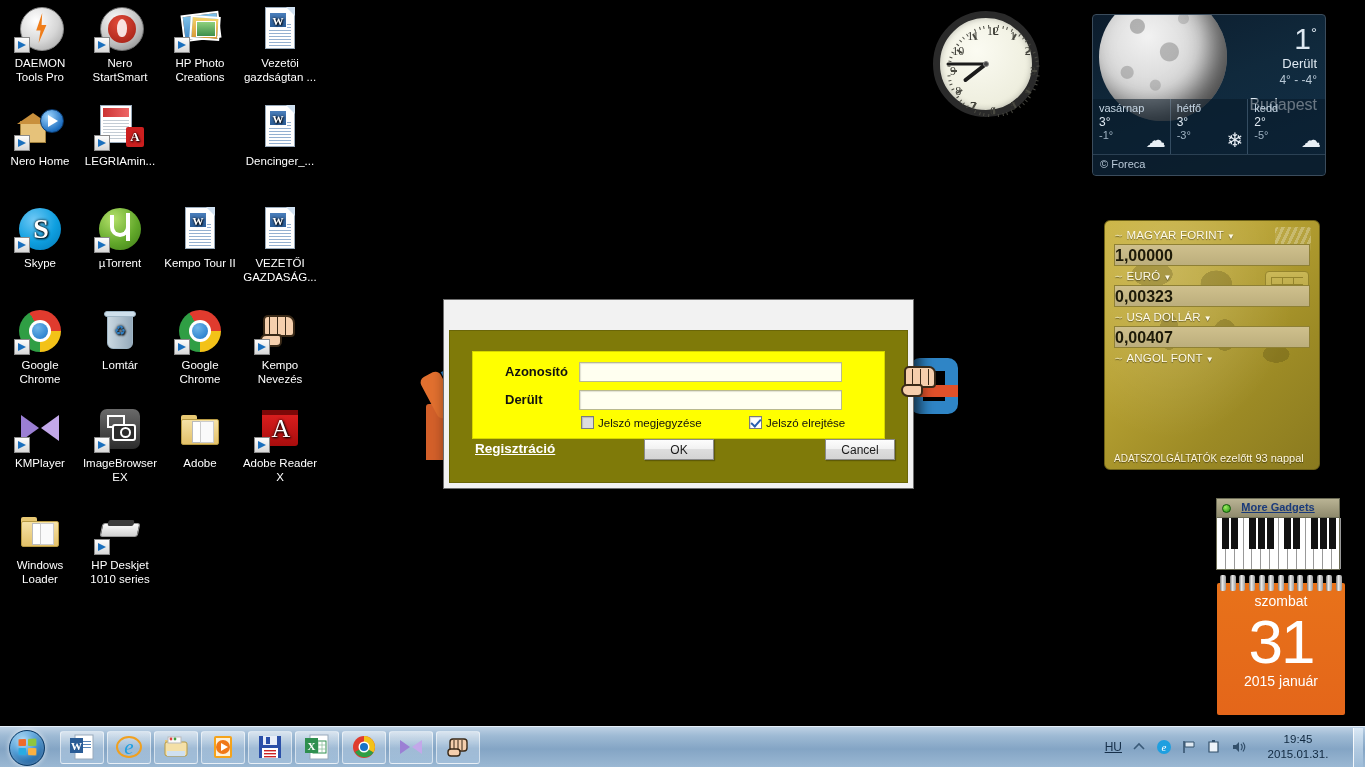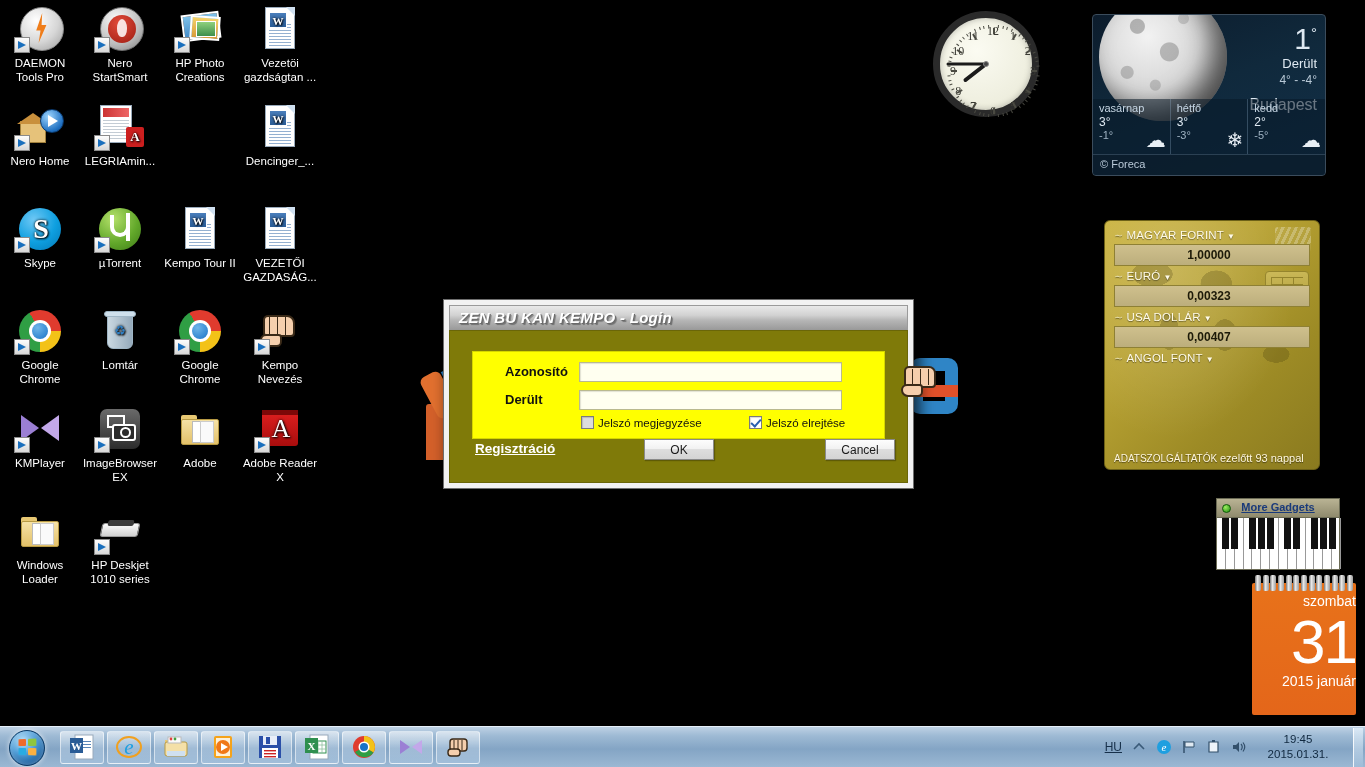--- a/index.html
+++ b/index.html
@@ -171,22 +171,22 @@
   .cg-label {
     font-size:11.5px; color:#fffbe8; letter-spacing:.2px;
     text-shadow:0 1px 1px rgba(0,0,0,.45); white-space:nowrap;
   }
   .cg-spark { color:#e7dfae; margin-right:3px; font-size:11px; }
   .cg-caret { font-size:8px; margin-left:3px; }
   .cg-value {
     margin-top:2px; height:22px; line-height:21px;
     background: linear-gradient(#cfc08d, #bcae7c);
     border:1px solid #8e8034;
-    text-align:center; padding-right:6px;
-    font-size:12px; font-weight:bold; color:#1d1a08;
+    text-align:left; padding-right:6px;
+    font-size:16px; font-weight:bold; color:#1d1a08;
   }
   .cg-foot {
     position:absolute; left:9px; right:9px; bottom:5px;
     font-size:10px; color:#fff7dd; text-shadow:0 1px 1px rgba(0,0,0,.5);
   }
   .cg-foot .ago { font-size:11px; }
 
   
   #piano-gadget {
     position:absolute; left:1216px; top:498px; width:124px; height:72px;
@@ -205,25 +205,25 @@
   .pg-link {
     position:absolute; left:0; right:0; top:2px; text-align:center;
     font-size:11px; color:#1a3a7a; text-decoration:underline; font-weight:bold;
   }
   .pg-keys { position:relative; height:51px; background:#fff; }
   .pg-white { position:absolute; top:0; bottom:0; border-right:1px solid #999; }
   .pg-black { position:absolute; top:0; height:31px; width:7px; background:#111; }
 
   
   #calendar-gadget {
-    position:absolute; left:1252px; top:583px; width:104px; height:132px;
+    position:absolute; left:1217px; top:583px; width:128px; height:132px;
     background: linear-gradient(#e8721a,#e4661a);
     border-radius:2px;
     box-shadow:0 3px 9px rgba(0,0,0,.9);
-    text-align:right; color:#fff;
+    text-align:center; color:#fff;
     padding-top:10px;
   }
   .cal-rings {
     position:absolute; left:3px; right:3px; top:-8px; height:16px;
     display:flex; justify-content:space-between;
   }
   .cal-ring {
     width:6px; height:16px;
     background: linear-gradient(90deg,#777,#e9e9e9 40%,#9d9d9d);
     border-radius:2px;
@@ -799,23 +799,20 @@
         <div class="cal-ring"></div>
         <div class="cal-ring"></div>
         <div class="cal-ring"></div>
       </div>
     <div class="cal-dow">szombat</div>
     <div class="cal-day">31</div>
     <div class="cal-mon">2015 január</div>
   </div>
 
   <div id="login-dialog">
-    <div class="dlg-titlebar">
-      <div class="dlg-title">ZEN BU KAN KEMPO - Login</div>
-    </div>
     <div class="dlg-body">
 
       <div class="form-panel">
         <div class="field-row" style="top:8px;">
           <div class="field-label">Azonosító</div>
           <div class="field-input">
             <input type="text" placeholder="" style="">
           </div>
           <div class="fist">
             <div class="knuckles"></div>

